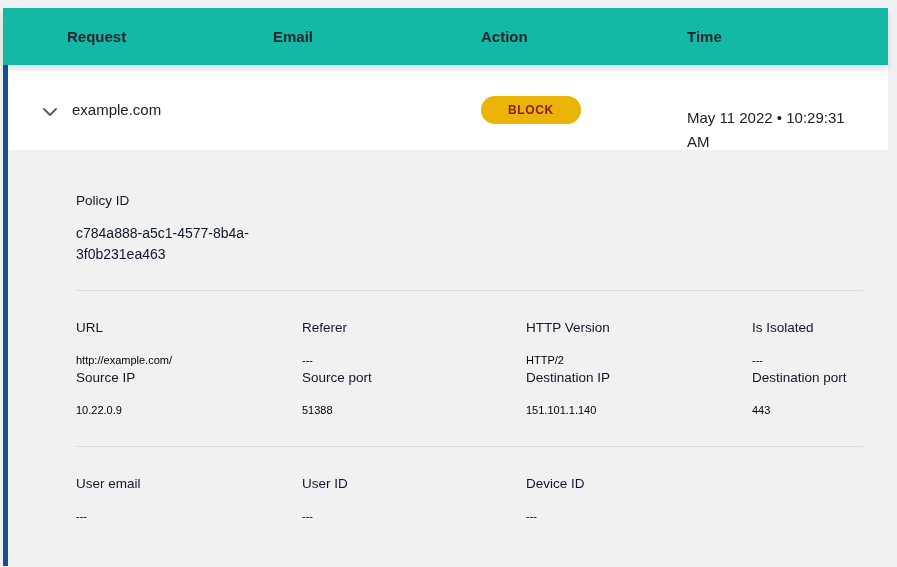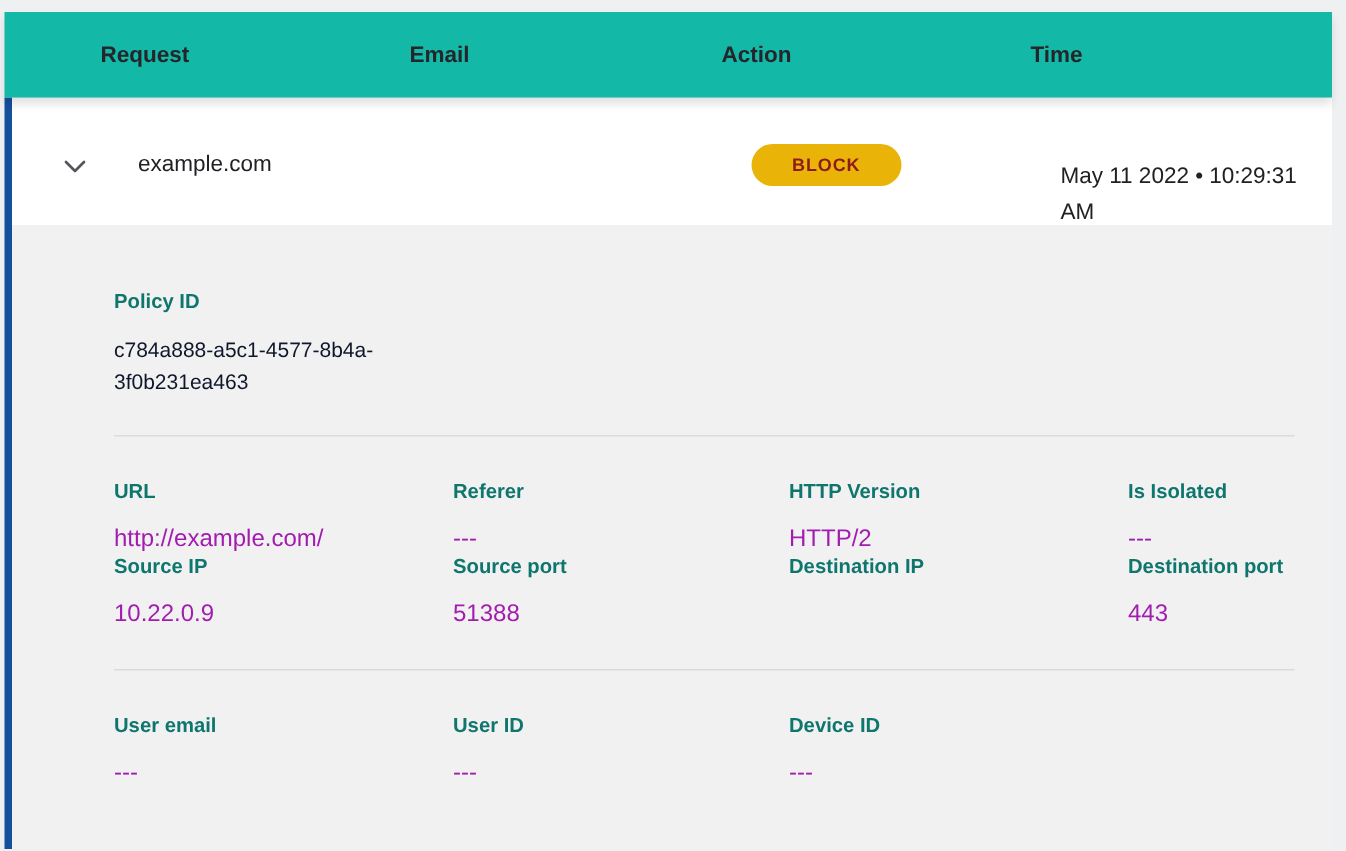--- a/index.html
+++ b/index.html
@@ -36,21 +36,21 @@
     position: relative;
     z-index: 1;
     border-left: 5px solid #15509c;
   }
   .row-main {
     background: #ffffff;
     height: 85px;
     display: grid;
     grid-template-columns: 201px 208px 206px 1fr;
     align-items: center;
-    padding-left: 84px;
+    padding-left: 64px;
     position: relative;
     cursor: pointer;
   }
   .chevron {
     position: absolute;
     left: 34px; top: 50%;
     transform: translateY(-50%);
     width: 16px; height: 10px;
     display: block;
   }
@@ -73,27 +73,27 @@
     max-width: 182px;
     margin-top: 41px;
   }
   
   .details {
     background: #f1f1f2;
     padding: 43px 25px 40px 68px;
   }
   .flabel {
     font-size: 13.5px;
-    font-weight: 700;
-    color: #0f766e;
+    font-weight: 400;
+    color: #0f172a;
     margin-bottom: 15px;
   }
   .fvalue {
-    font-size: 16px;
-    color: #a21caf;
+    font-size: 11px;
+    color: #000000;
     line-height: 20px;
   }
   .policy-link {
     display: inline-block;
     font-size: 14px;
     line-height: 21px;
     color: #0f172a;
     max-width: 192px;
     overflow-wrap: break-word;
     text-decoration: none;
@@ -174,20 +174,21 @@
         <div>
           <div class="flabel">Source IP</div>
           <div class="fvalue">10.22.0.9</div>
         </div>
         <div>
           <div class="flabel">Source port</div>
           <div class="fvalue">51388</div>
         </div>
         <div>
           <div class="flabel">Destination IP</div>
+          <div class="fvalue">151.101.1.140</div>
         </div>
         <div>
           <div class="flabel">Destination port</div>
           <div class="fvalue">443</div>
         </div>
       </div>
 
       <div class="divider d2"></div>
 
       <div class="fgrid r3">

